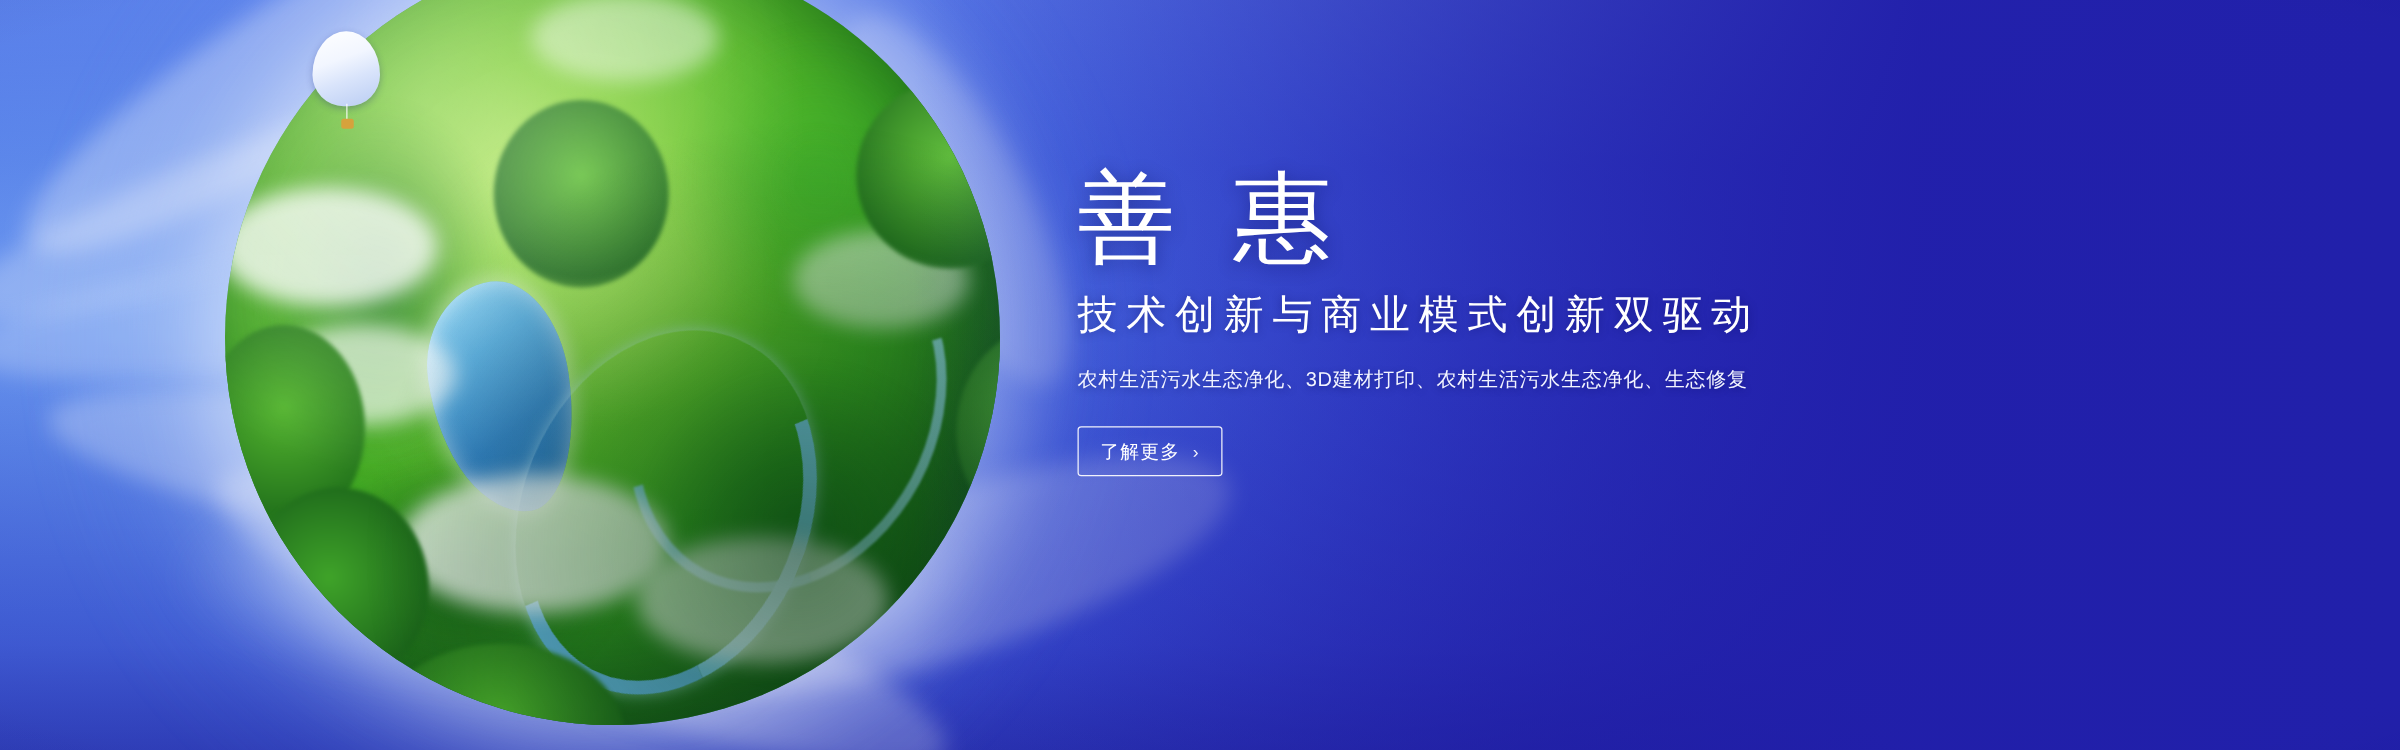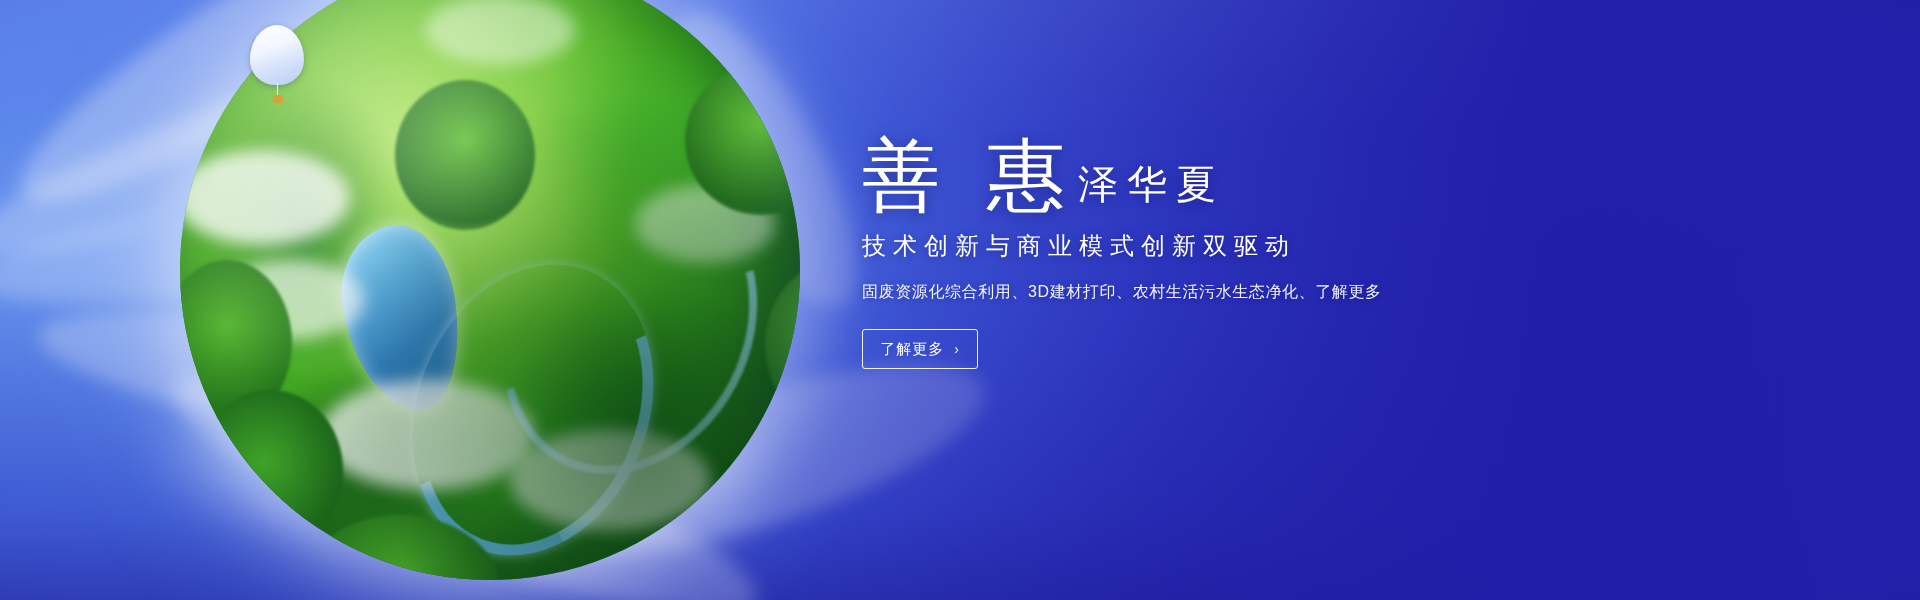--- a/index.html
+++ b/index.html
@@ -196,21 +196,21 @@
     font-weight:400;
     letter-spacing:9px;
     padding-left:12px;
     position:relative;
     top:-4px;
   }
   .hl-gap{width:46px;display:inline-block;}
 
   .subhead{
     margin-top:22px;
-    font-size:24px;
+    font-size:32px;
     letter-spacing:7px;
     font-weight:400;
     color:#ffffff;
     text-shadow:0 1px 8px rgba(8,10,80,.4);
   }
   .desc{
     margin-top:20px;
     font-size:16px;
     letter-spacing:.6px;
     color:#f2f4ff;
@@ -296,26 +296,25 @@
 
   <div class="bg-rightwash"></div>
   <div class="bg-vignette"></div>
 
   <div class="copy">
 
     <div class="headline">
       <span class="hl-big">善</span>
       <span class="hl-gap"></span>
       <span class="hl-big">惠</span>
-      <span class="hl-small">泽华夏</span>
     </div>
 
     <div class="subhead">技术创新与商业模式创新双驱动</div>
 
-    <div class="desc">固废资源化综合利用、3D建材打印、农村生活污水生态净化、了解更多</div>
+    <div class="desc">农村生活污水生态净化、3D建材打印、农村生活污水生态净化、生态修复</div>
 
     <button class="cta">
       <span>了解更多</span>
       <span class="chev">›</span>
     </button>
 
   </div>
 </div>
 
 </body></html>

